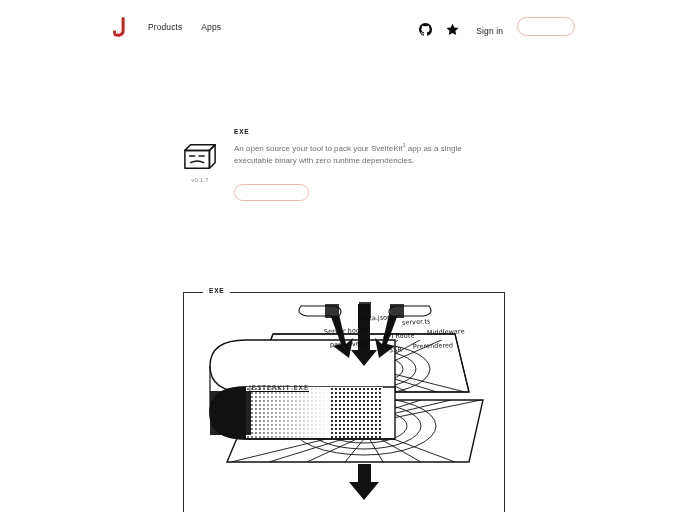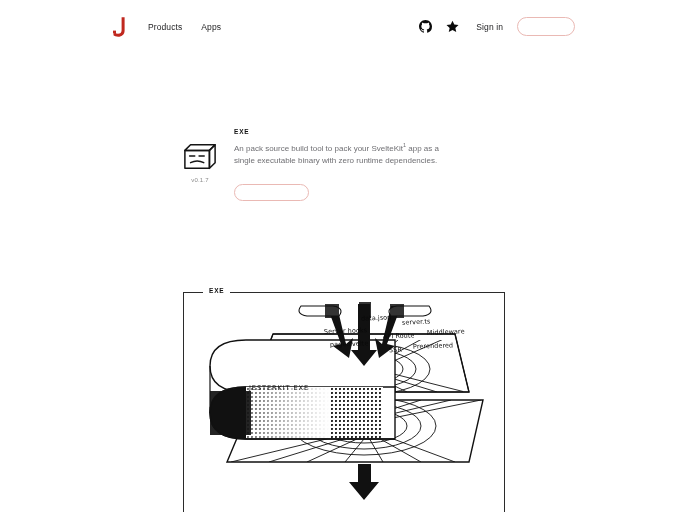--- a/index.html
+++ b/index.html
@@ -39,21 +39,21 @@
     font-size: 8.5px;
     color: #1d1d1f;
     letter-spacing: .1px;
     text-decoration: none;
     cursor: pointer;
     white-space: nowrap;
   }
   .header-right {
     margin-left: auto;
     display: flex;
-    align-items: center;
+    align-items: flex-end;
     gap: 14px;
   }
   .icon-btn {
     width: 13px; height: 13px;
     display: block;
     cursor: pointer;
     color: #0b0b0b;
   }
   .signin {
     font-size: 8.5px;
@@ -176,20 +176,21 @@
     white-space: nowrap;
     letter-spacing: .1px;
   }
   .cap-label {
     position: absolute;
     font-family: "DejaVu Sans", sans-serif;
     font-size: 6.6px;
     color: #0a0a0a;
     letter-spacing: .9px;
     white-space: nowrap;
+    text-decoration: underline;
   }
 </style>
 </head>
 <body>
 
 <div class="header">
 
   <svg class="logo" viewBox="0 0 16 22">
     <path d="M11.6 1.2 h3.0 v13.2 c0 3.9 -2.6 6.3 -6.5 6.3 c-2.0 0 -3.7 -0.6 -4.9 -1.6 l1.6 -2.5 c0.9 0.8 2.0 1.2 3.2 1.2 c2.2 0 3.6 -1.3 3.6 -3.6 Z" fill="#c0281f"></path>
     <rect x="3.0" y="14.6" width="3.0" height="3.0" fill="#c0281f"></rect>
@@ -225,21 +226,21 @@
         <path d="M9 17 L14.5 17"></path>
         <path d="M19 17 L24.5 17"></path>
         <path d="M10 24 Q17 20.5 24 24"></path>
       </g>
     </svg>
     <div class="version">v0.1.7</div>
   </div>
 
   <div class="hero-body">
     <div class="eyebrow">EXE</div>
-    <p class="hero-sub"><span>An pack source build tool to pack your SvelteKit</span><sup>1</sup><span> app as a single executable binary with zero runtime dependencies.</span></p>
+    <p class="hero-sub"><span>An open source your tool to pack your SvelteKit</span><sup>1</sup><span> app as a single executable binary with zero runtime dependencies.</span></p>
     <button class="cta-btn"></button>
   </div>
 </div>
 
 <div class="panel">
   <div class="panel-frame"></div>
   <div class="panel-legend">EXE</div>
 
   <svg class="panel-art" viewBox="0 0 322 228">
     <defs>

